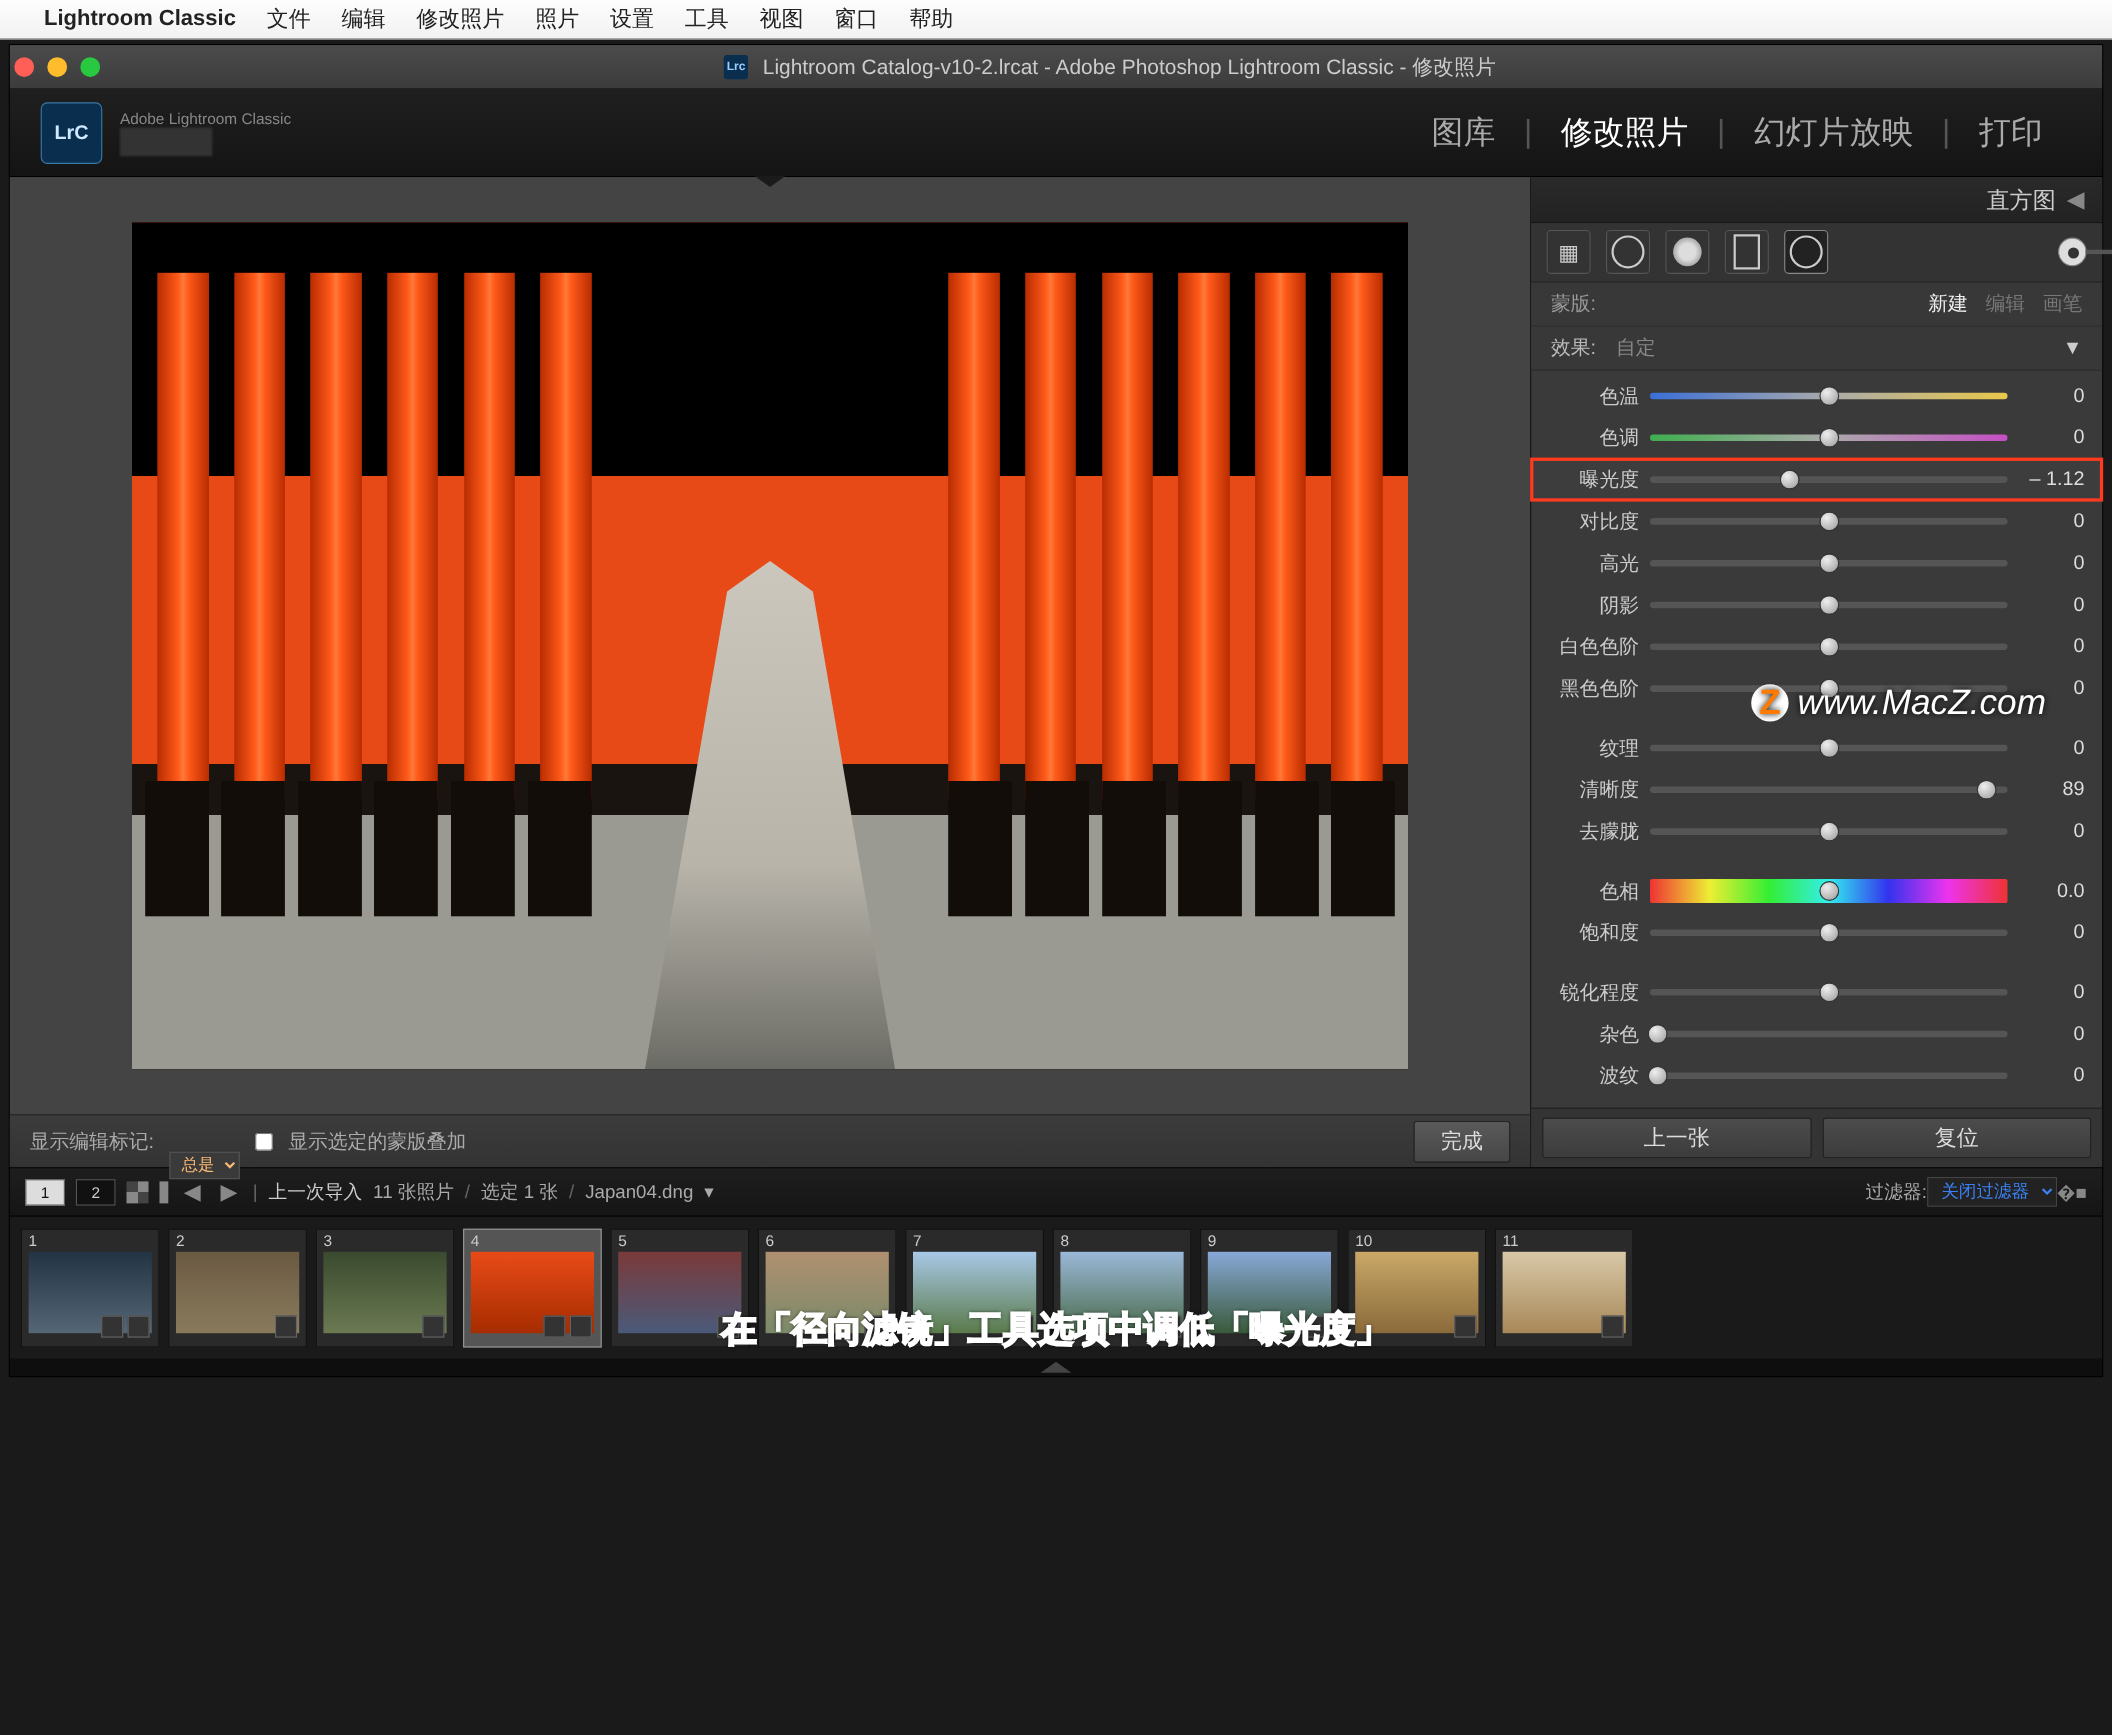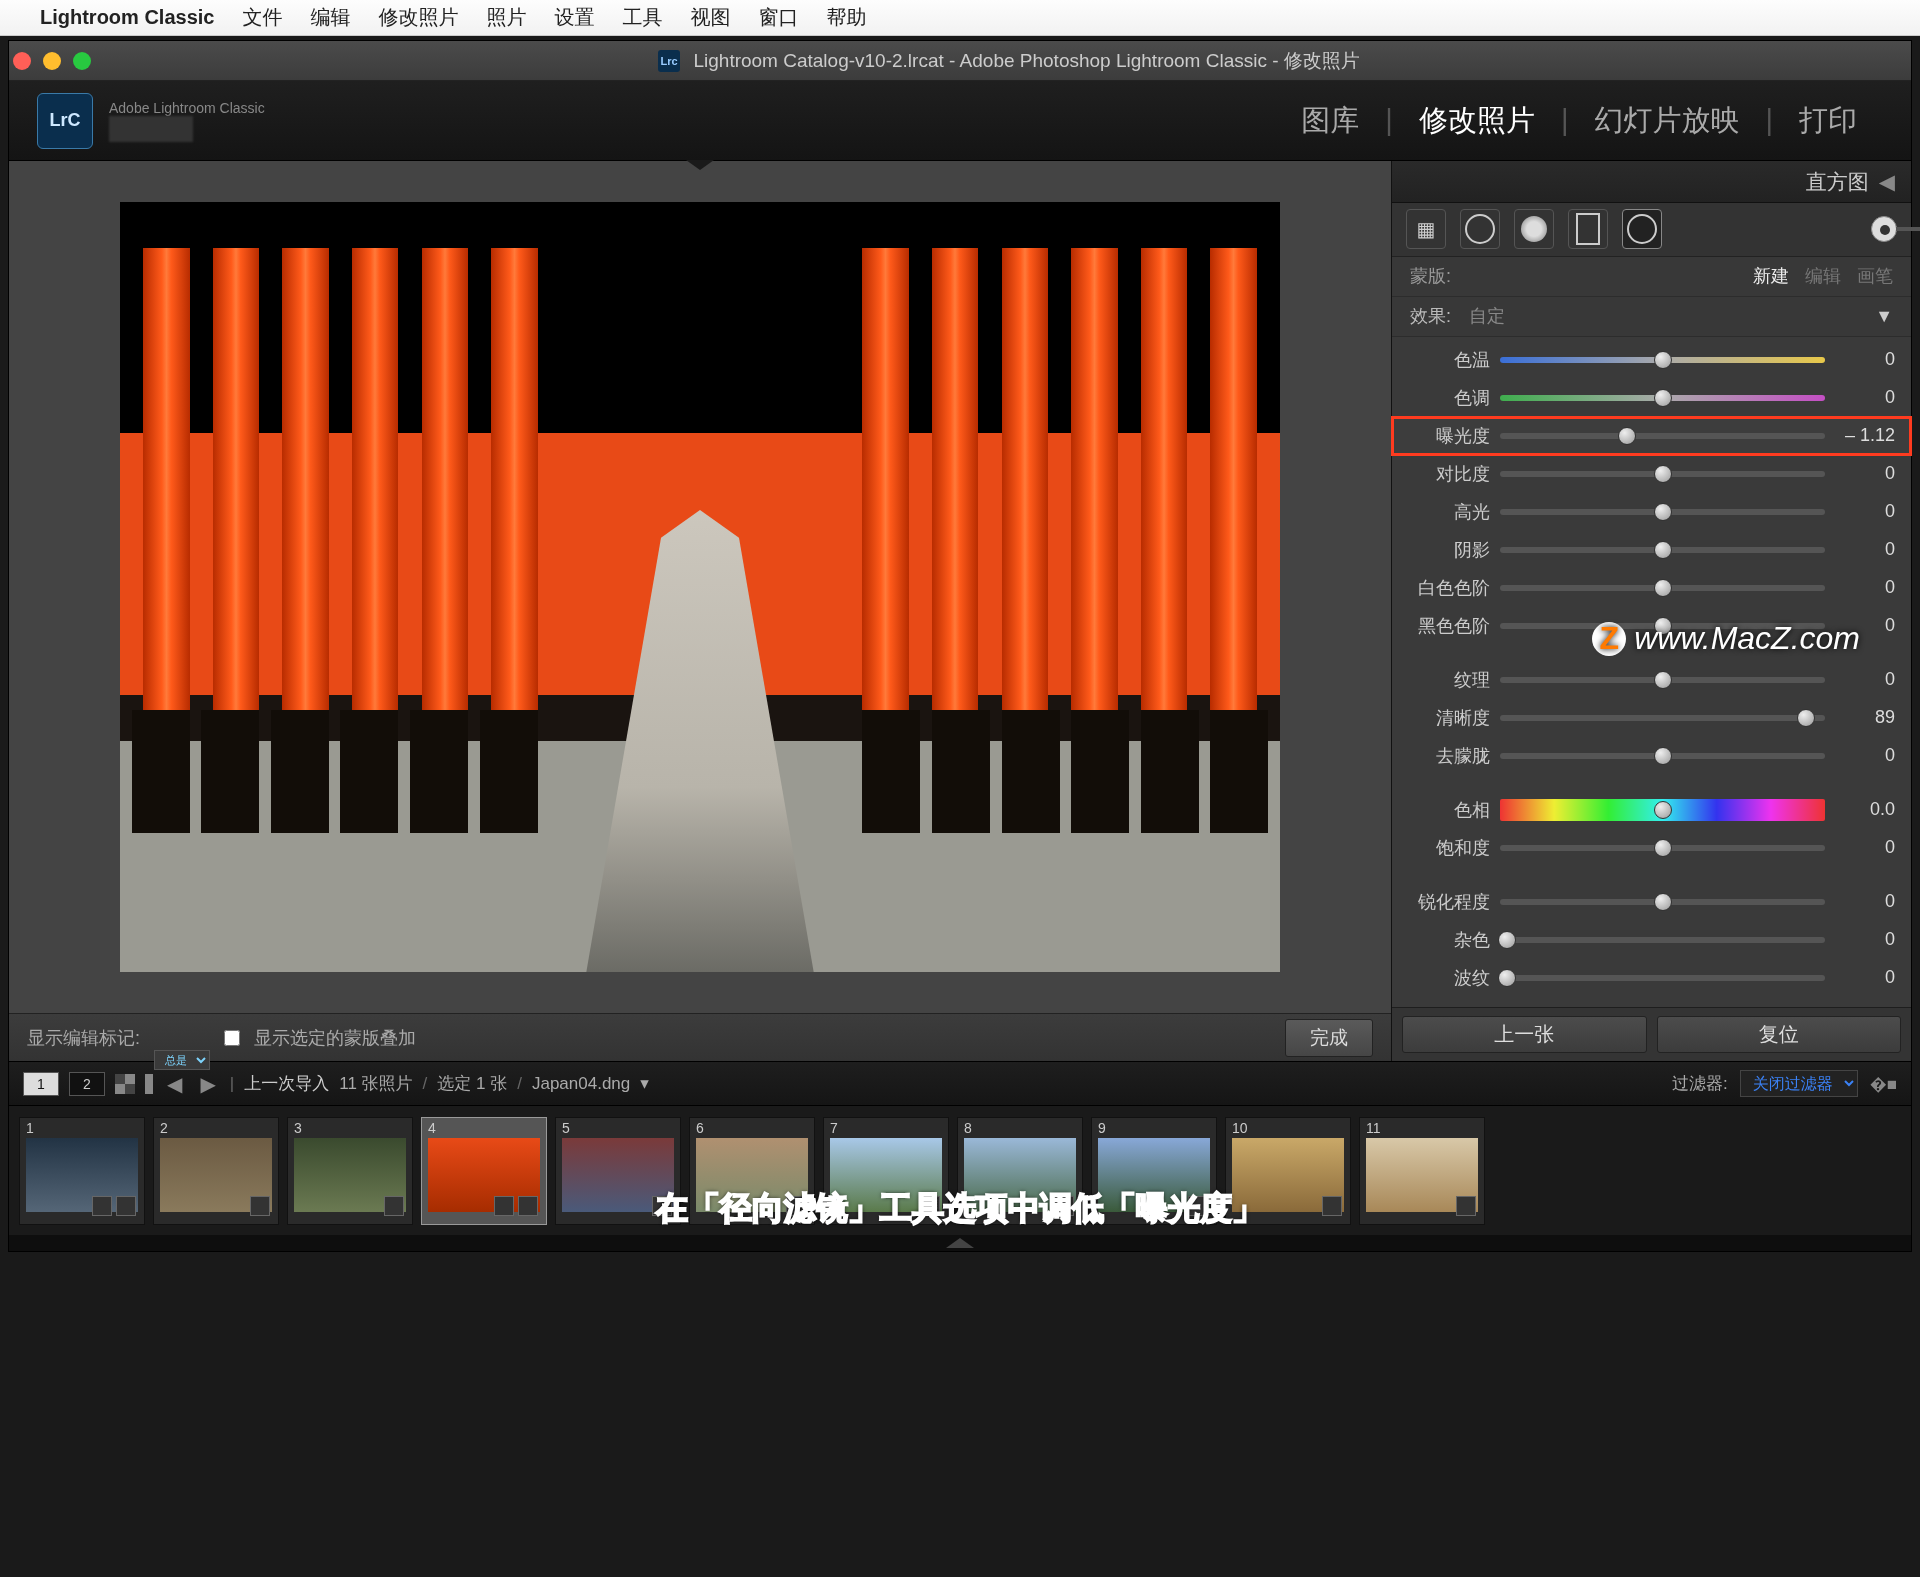--- a/index.html
+++ b/index.html
@@ -40,21 +40,21 @@
 .photo .bg{position:absolute;inset:0;background:
   linear-gradient(#000 0 30%,transparent 30%),
   radial-gradient(circle at 50% 55%,#fff3e0 0 6%,transparent 7%),
   linear-gradient(to bottom,#e84a17 0 64%,#1a1410 64% 70%, #9a9a92 70% 100%);
 }
 .photo .path{position:absolute;left:36%;right:36%;top:40%;bottom:0;background:linear-gradient(#ccc7bd,#b8b4aa 60%,#6b6b65);clip-path:polygon(50% 0,62% 6%,85% 100%,15% 100%,38% 6%);}
 .photo div.post{position:absolute;top:6%;bottom:32%;width:4%;background:linear-gradient(90deg,#b82c00,#ff5a1a 40%,#ff7a3a 50%,#ff5a1a 60%,#b82c00);} 
 .photo div.base{position:absolute;bottom:18%;width:5%;height:16%;background:#120d08;}
 
 .canvas-footer{height:48px;background:linear-gradient(#3c3c3c,#333);border-top:1px solid #222;display:flex;align-items:center;padding:0 18px;color:#aaa;font-size:18px;gap:14px;}
-.canvas-footer select{background:#3a3a3a;color:#7dd3fc;border:1px solid #555;font-size:11px;padding:2px 6px;margin-top:44px;}
+.canvas-footer select{background:#3a3a3a;color:#fdba74;border:1px solid #555;font-size:15px;padding:2px 6px;margin-top:44px;}
 .canvas-footer input[type=checkbox]{width:16px;height:16px;}
 .canvas-footer .done{margin-left:auto;background:linear-gradient(#5a5a5a,#464646);color:#ddd;border:1px solid #222;padding:5px 24px;font-size:19px;border-radius:3px;}
 
 
 .right-panel{width:520px;background:#3a3a3a;border-left:1px solid #111;display:flex;flex-direction:column;color:#bbb;font-size:18px;}
 .panel-header{height:44px;background:linear-gradient(#2a2a2a,#222);display:flex;align-items:center;justify-content:flex-end;padding:0 16px;color:#ccc;border-bottom:1px solid #111;font-size:21px;}
 .panel-header .tri{margin-left:10px;color:#888;}
 .tool-row{height:56px;background:#333;border-bottom:1px solid #222;display:flex;align-items:center;padding:0 14px;gap:14px;}
 .tool-btn{width:40px;height:40px;border:1px solid #555;border-radius:4px;display:flex;align-items:center;justify-content:center;color:#ccc;}
 .tool-btn.circle-o::before{content:"";width:26px;height:26px;border:2px solid #ccc;border-radius:50%;}
@@ -96,21 +96,21 @@
 .panel-footer button{flex:1;background:linear-gradient(#4c4c4c,#3c3c3c);border:1px solid #222;color:#ddd;font-size:20px;border-radius:3px;}
 
 
 .filmstrip-bar{height:44px;background:linear-gradient(#1e1e1e,#151515);display:flex;align-items:center;padding:0 14px;color:#aaa;font-size:17px;gap:10px;border-top:1px solid #000;}
 .filmstrip-bar .viewbtn{width:36px;height:24px;border:1px solid #555;background:#111;color:#ccc;display:flex;align-items:center;justify-content:center;font-size:14px;}
 .filmstrip-bar .viewbtn.on{background:#ddd;color:#111;}
 .filmstrip-bar .grid-icon{width:20px;height:20px;background:conic-gradient(#888 25%,#444 0 50%,#888 0 75%,#444 0);}
 .filmstrip-bar .arrow{color:#888;font-size:20px;padding:0 4px;}
 .filmstrip-bar .crumb{color:#ccc;}
 .filmstrip-bar .sep{color:#666;}
-.filmstrip-bar .right{margin-left:auto;display:flex;align-items:center;gap:12px;justify-content:space-between;}
+.filmstrip-bar .right{margin-left:auto;display:flex;align-items:center;justify-content:space-between;}
 .filmstrip-bar select{background:#222;color:#3b82f6;border:1px solid #444;font-size:16px;padding:3px 8px;}
 
 .filmstrip{height:130px;background:#1a1a1a;display:flex;align-items:center;padding:6px 10px;gap:8px;position:relative;border-top:1px solid #000;}
 .thumb-cell{width:126px;height:108px;background:#2a2a2a;border:1px solid #111;position:relative;padding:4px;}
 .thumb-cell.sel{background:#555;border:1px solid #999;}
 .thumb-cell .n{position:absolute;top:2px;left:6px;color:#ccc;font-size:14px;}
 .thumb-cell .img{position:absolute;left:6px;right:6px;top:20px;bottom:12px;background:#777;}
 .thumb-cell .badge{position:absolute;right:8px;bottom:8px;width:20px;height:20px;background:#333;border:1px solid #666;}
 .thumb-cell .badge2{right:32px;}
 

